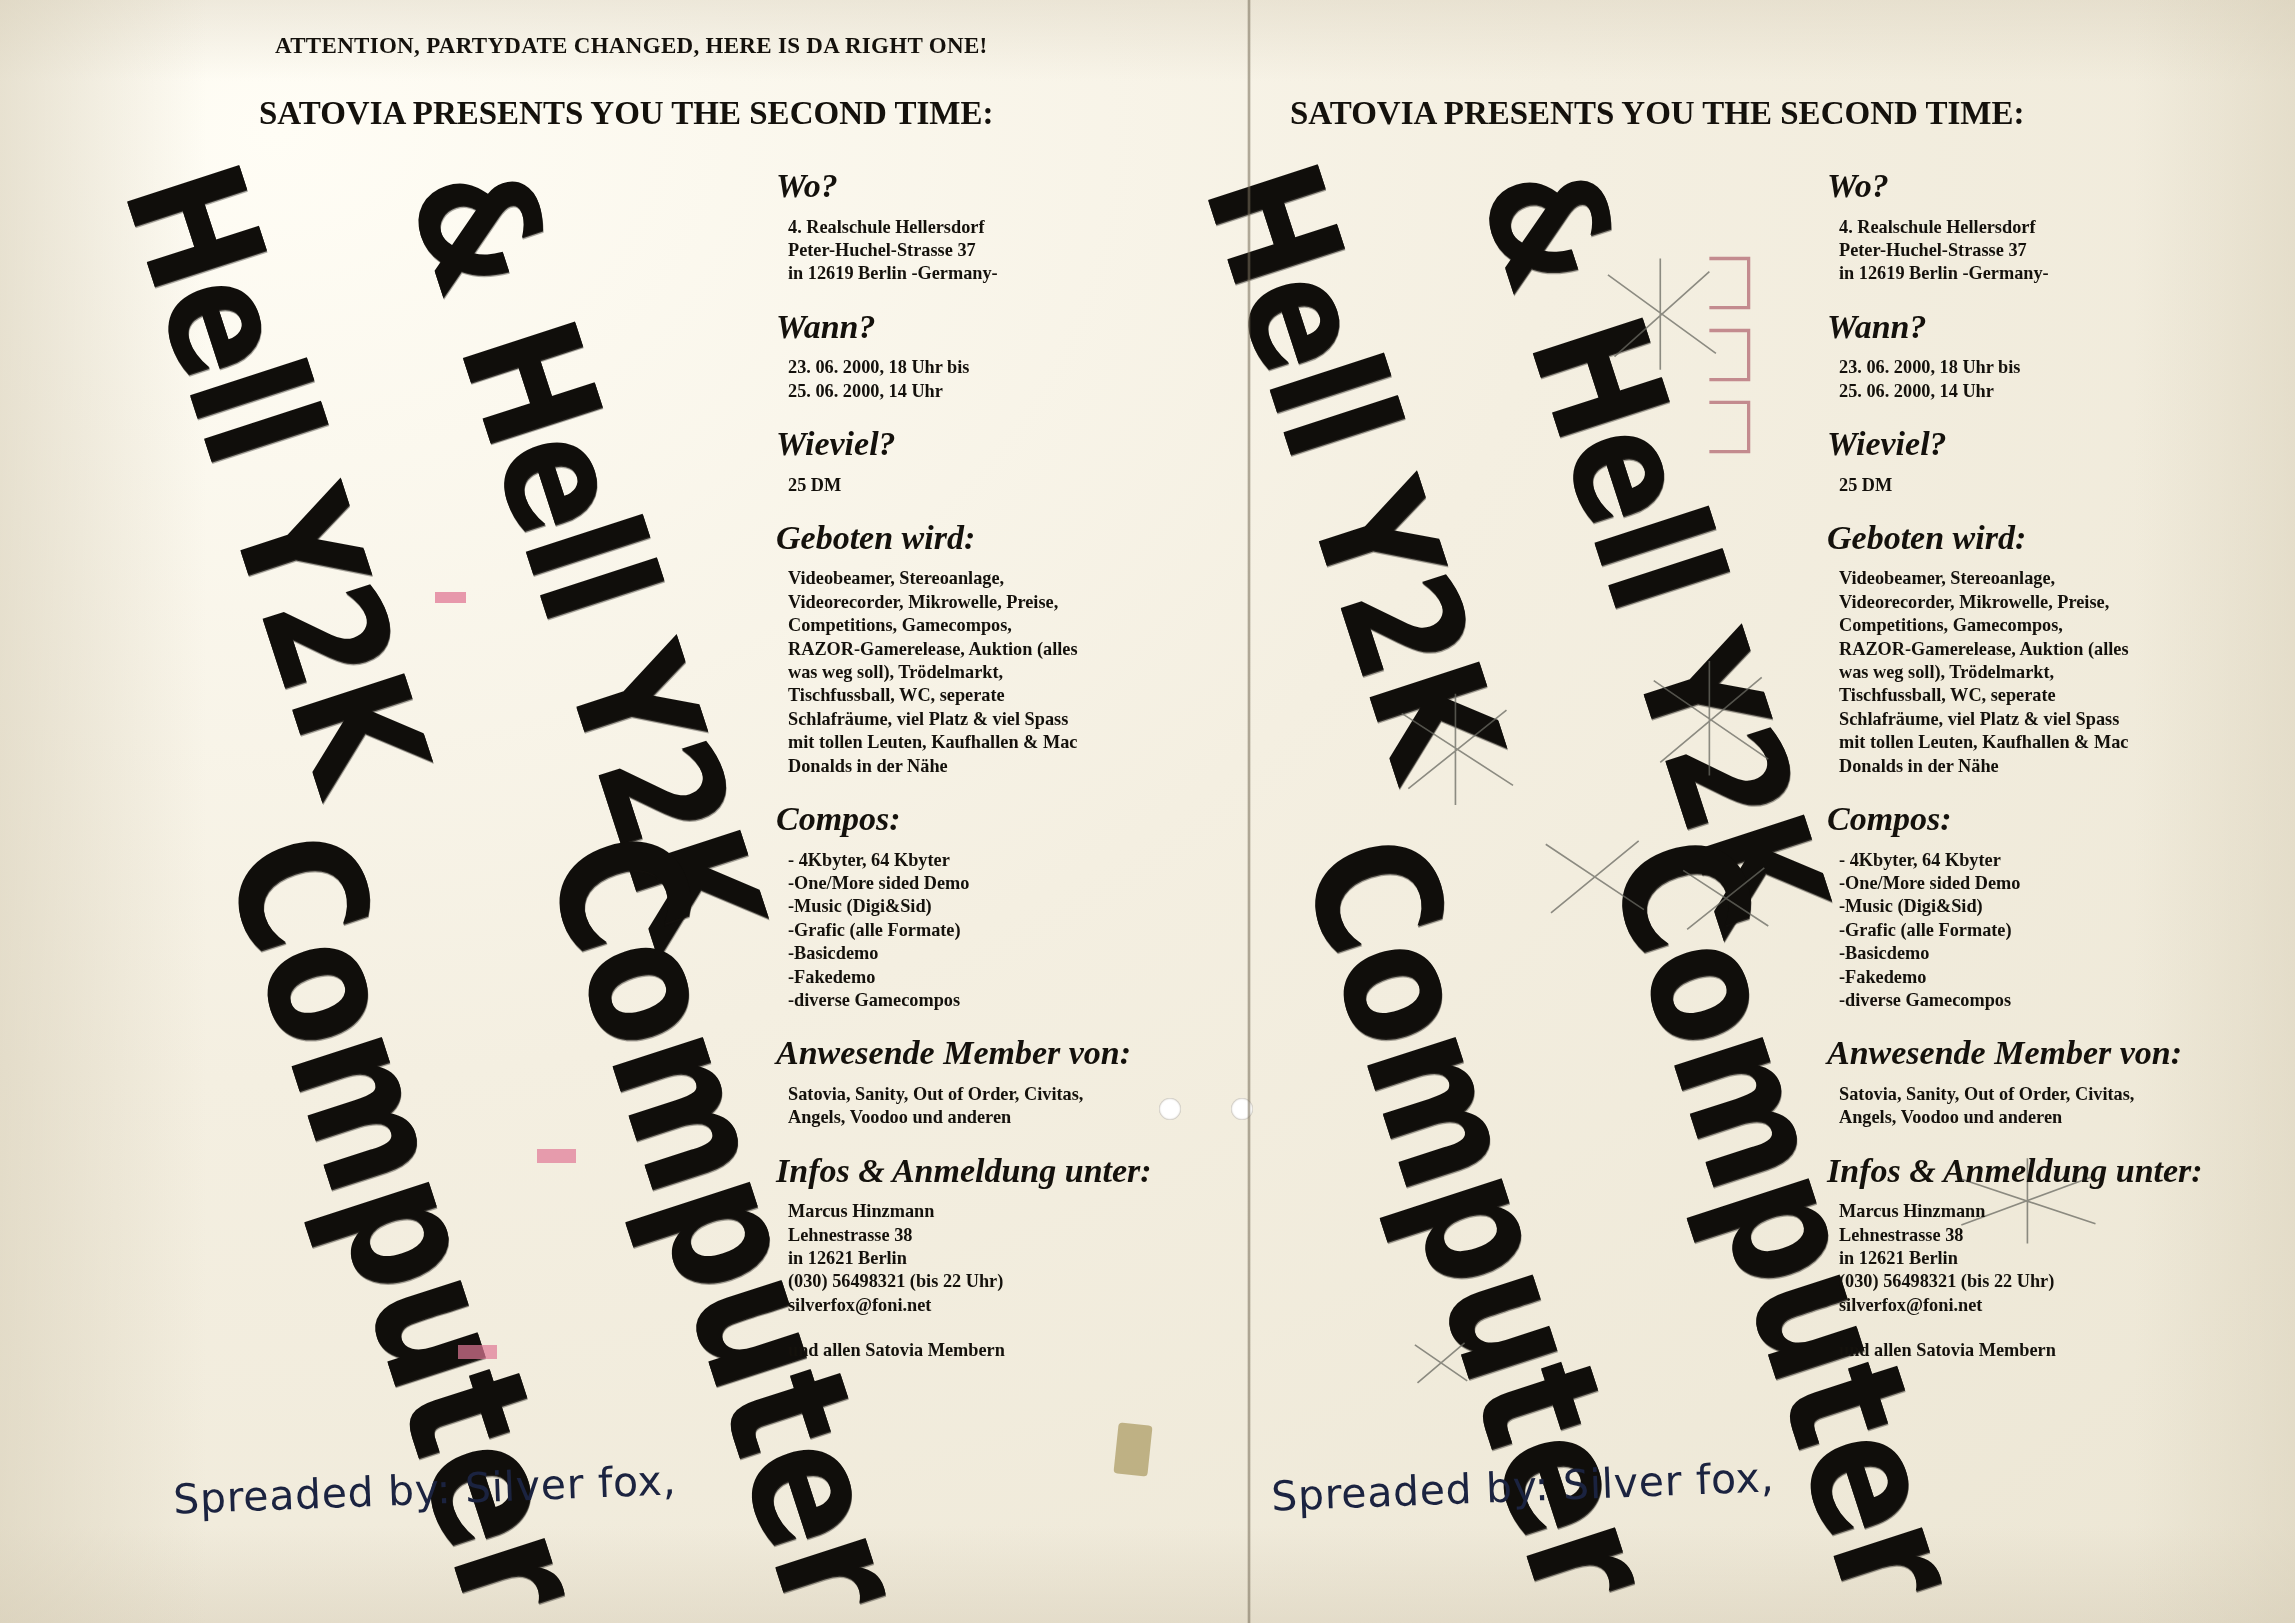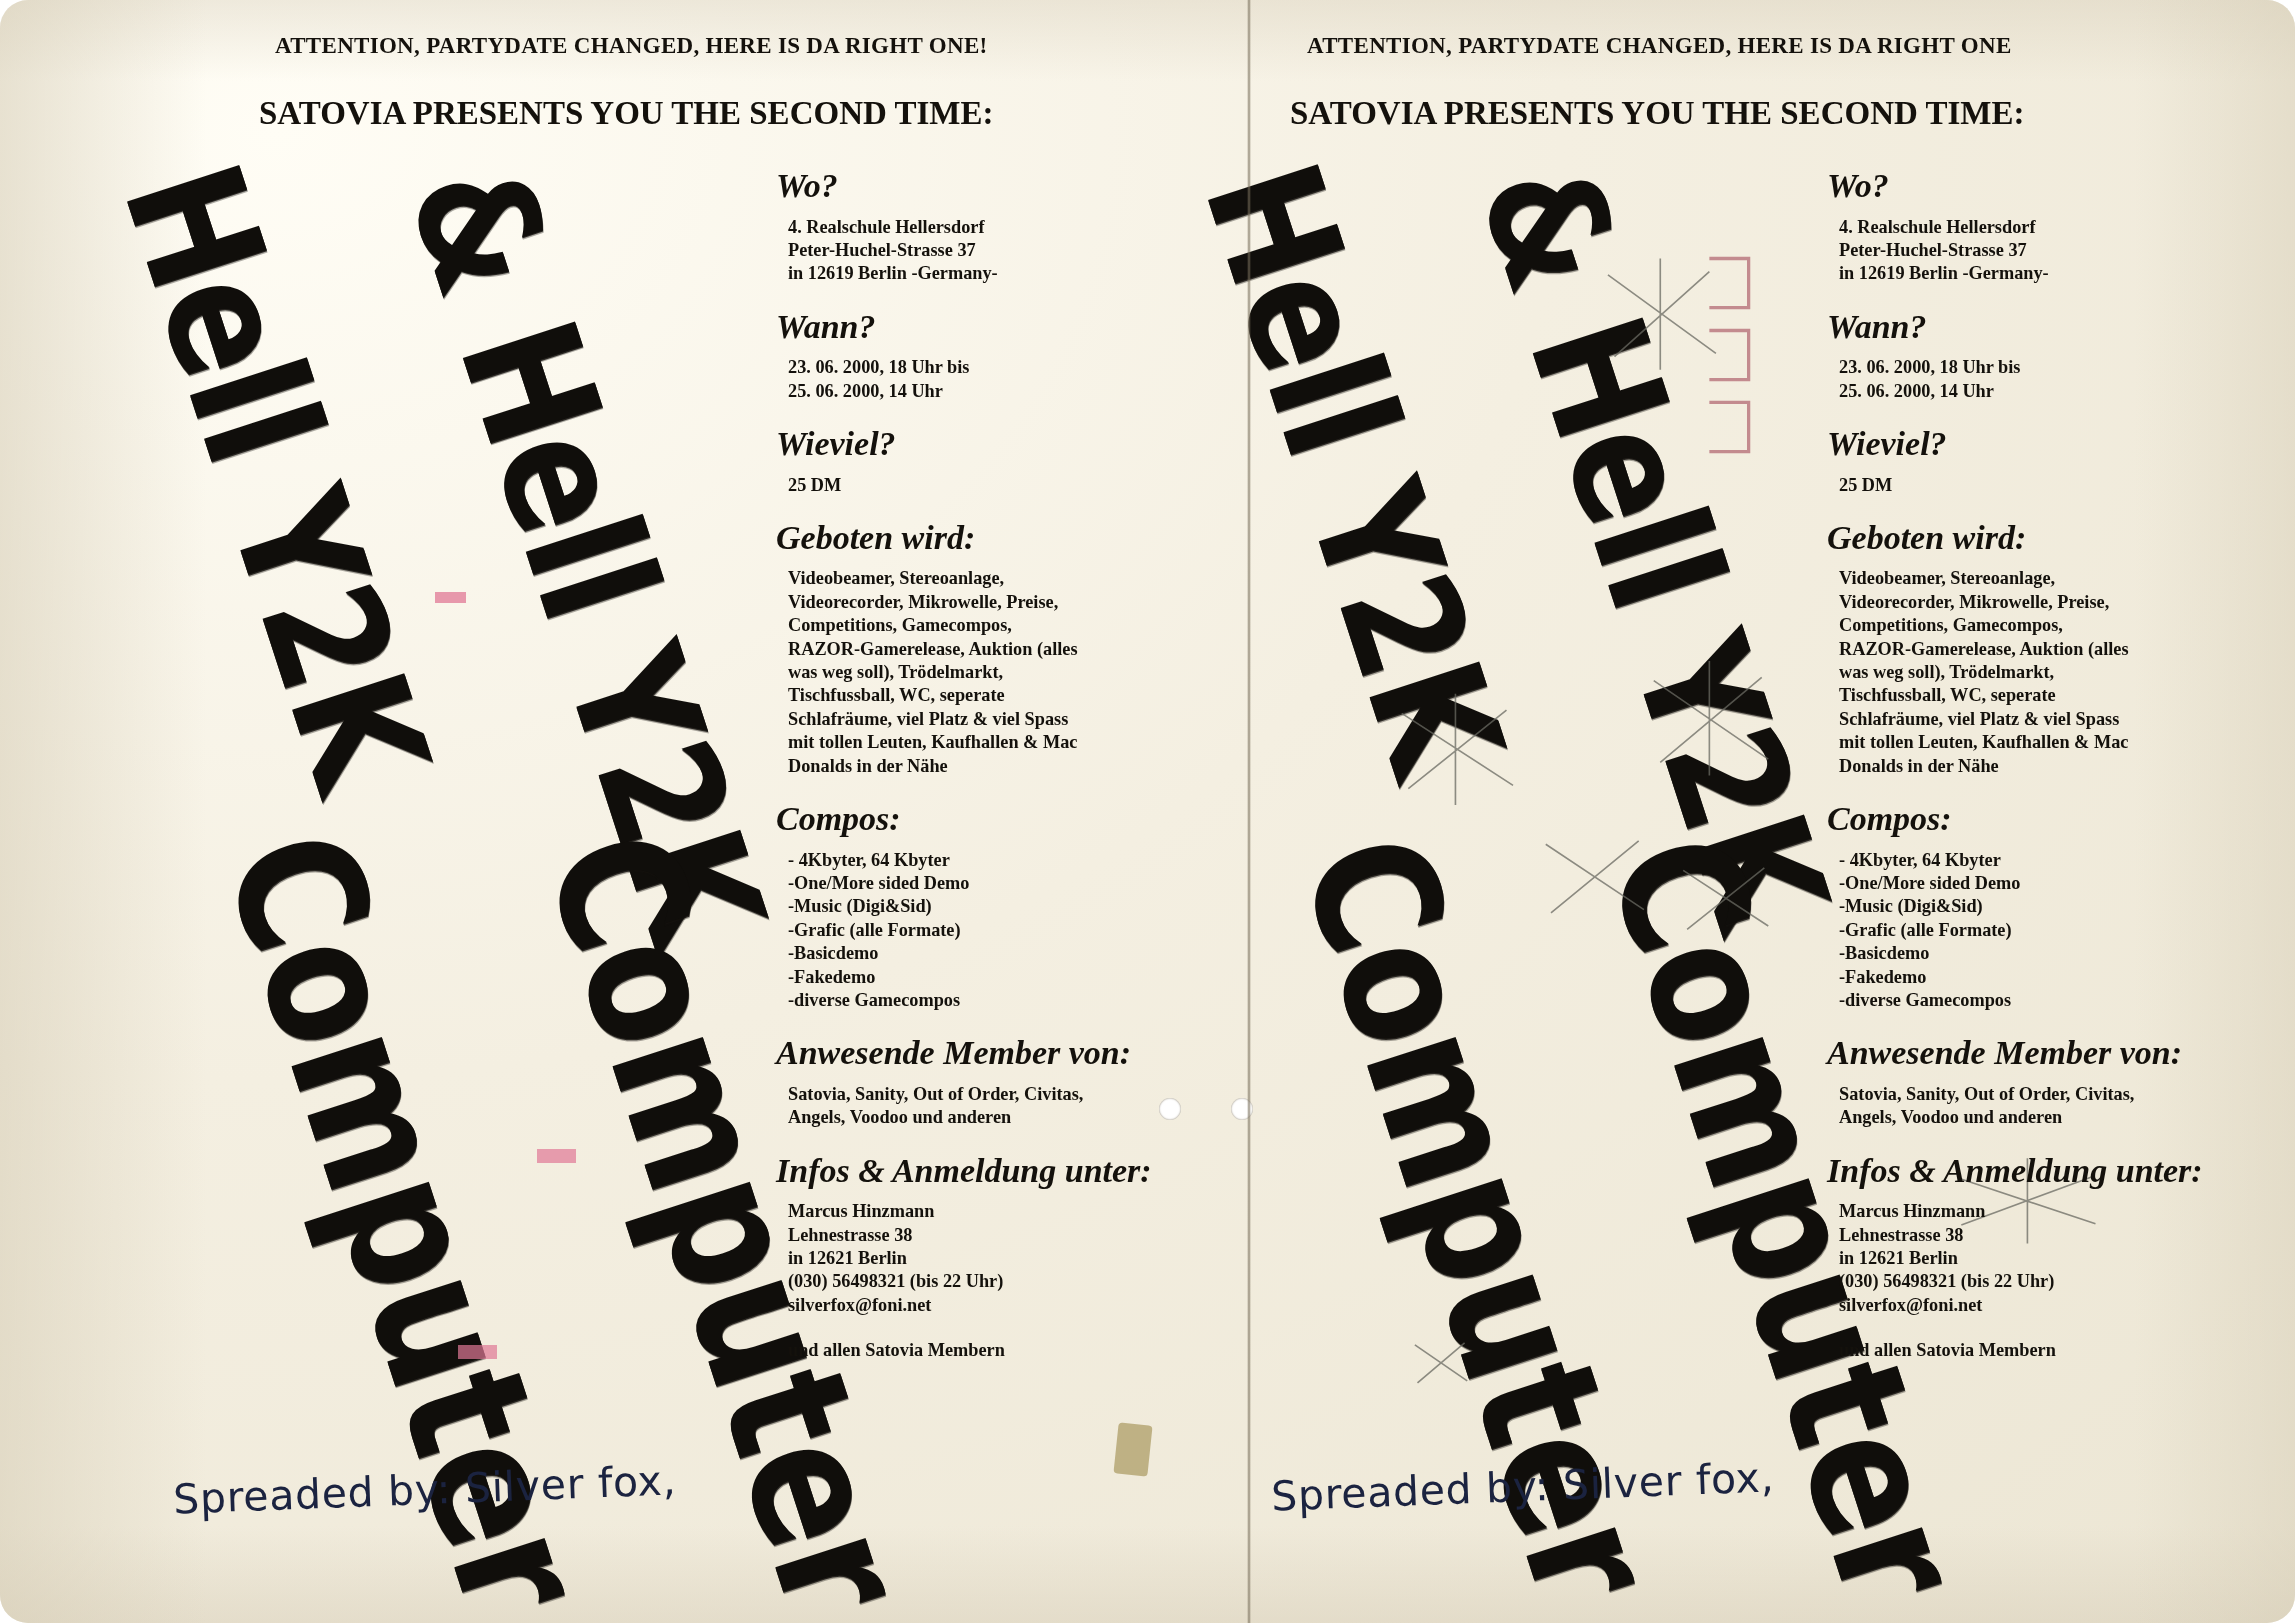--- a/index.html
+++ b/index.html
@@ -14,21 +14,20 @@
     overflow: hidden;
   }
   .sheet {
     position: relative;
     width: 2295px;
     height: 1623px;
     background: #f6f2e6;
     background-image:
        radial-gradient(ellipse at 12% 8%, #fffdf5 0%, #f4efe1 45%, #ece6d4 100%);
     overflow: hidden;
-    border-radius: 28px;
   }
   
   .paper-shade {
     position: absolute;
     inset: 0;
     background:
       linear-gradient(90deg, rgba(214,205,182,.55) 0%, rgba(255,255,255,0) 9%),
       linear-gradient(-90deg, rgba(214,205,182,.45) 0%, rgba(255,255,255,0) 7%),
       linear-gradient(180deg, rgba(210,200,178,.35) 0%, rgba(255,255,255,0) 5%),
       linear-gradient(0deg, rgba(210,200,178,.40) 0%, rgba(255,255,255,0) 6%);
@@ -221,21 +220,20 @@
 
     <div class="handwrite" style="left:173px; top:1466px;">Spreaded by: Silver fox,</div>
 
     <div class="punch" style="left:1159px; top:1098px;"></div>
 
     <div class="smudge" style="left:1116px; top:1424px; width:34px; height:51px; background:rgba(150,130,60,.55); transform:rotate(6deg); border-radius:3.9px;"></div>
   </div>
 
   <div class="page page-right">
 
-    <div class="attn" style="left:56px; top:33px;">ATTENTION, PARTYDATE CHANGED, HERE IS DA RIGHT ONE</div>
 
     <div class="presents" style="left:39px; top:95px;">SATOVIA PRESENTS YOU THE SECOND TIME:</div>
 
     <div class="logo-wrap" style="left:59px; top:154px; transform: rotate(72deg);">
       <div class="logo-line" style="font-size:134px;">Hell Y2K</div>
     </div>
     <div class="logo-wrap" style="left:334px; top:154px; transform: rotate(72deg);">
       <div class="logo-line" style="font-size:134px;">&amp; Hell Y2K</div>
     </div>
     <div class="logo-wrap" style="left:164px; top:825px; transform: rotate(72deg);">

